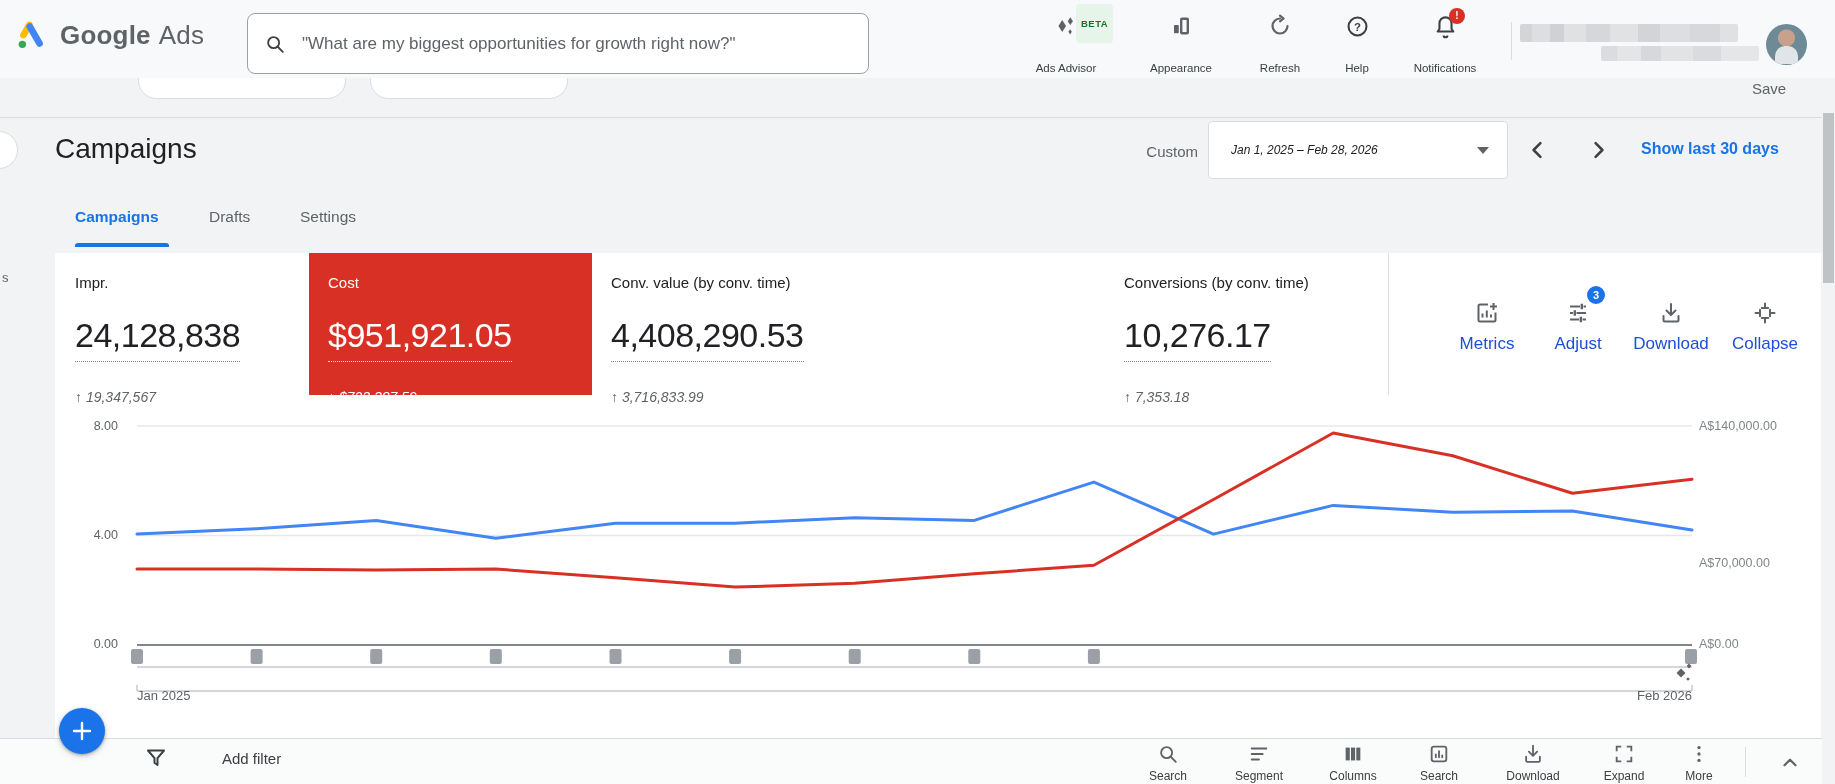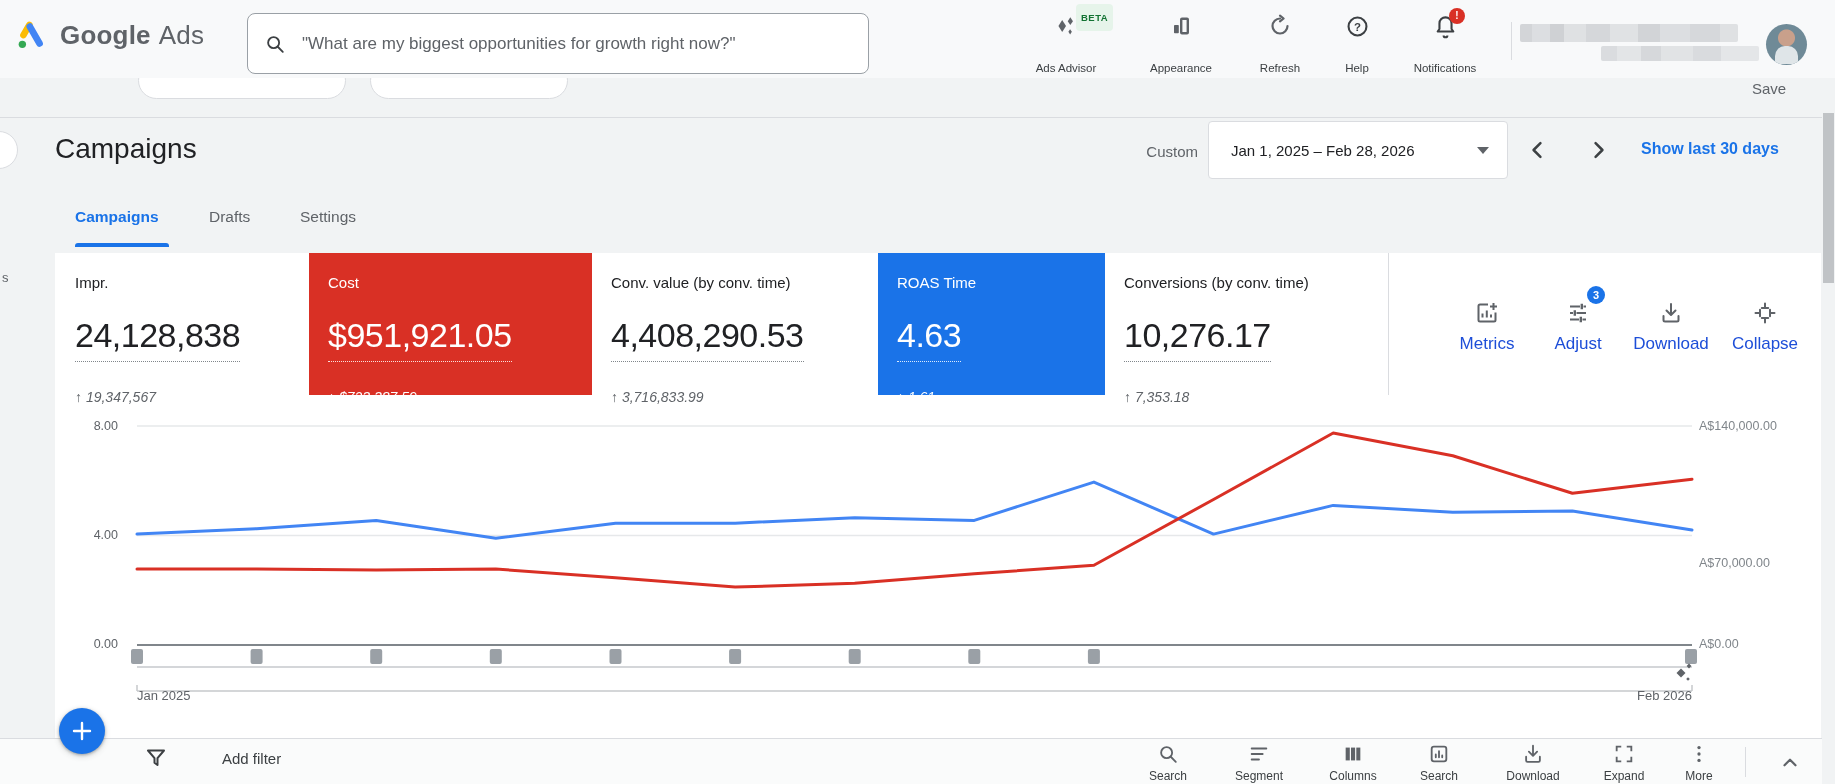--- a/index.html
+++ b/index.html
@@ -11,40 +11,40 @@
   .brand-text{font-size:26px;color:#5f6368;letter-spacing:.2px;}
   .brand-text .g{font-weight:700;font-family:"Liberation Sans",sans-serif;}
   .brand-text .ads{font-weight:400;margin-left:8px;color:#5f6368;}
   .searchbox{left:247px;top:13px;width:622px;height:61px;background:#fff;border:1px solid #9aa0a6;border-radius:8px;display:flex;align-items:center;z-index:6;box-sizing:border-box;}
   .searchbox svg{margin-left:16px;flex:0 0 auto;}
   .searchbox input{border:none;outline:none;background:transparent;flex:1;margin-left:14px;margin-right:12px;font-size:17px;color:#202124;font-family:"Liberation Sans",sans-serif;}
   .searchbox input::placeholder{color:#5f6368;opacity:1;}
   .tb-action{top:12px;width:96px;text-align:center;z-index:6;cursor:pointer;}
   .tb-action .ic{height:28px;display:flex;align-items:center;justify-content:center;}
   .tb-action .lbl{font-size:11.5px;color:#3c4043;margin-top:22px;white-space:nowrap;}
-  .beta-badge{position:absolute;left:58px;top:-8px;background:var(--beta-bg);color:var(--beta-text);font-size:9.5px;font-weight:700;letter-spacing:.5px;padding:8px 5px;border-radius:4px;}
+  .beta-badge{position:absolute;left:58px;top:-8px;background:var(--beta-bg);color:var(--beta-text);font-size:9.5px;font-weight:700;letter-spacing:.5px;padding:14px 5px;border-radius:4px;}
   .notif-badge{position:absolute;left:52px;top:-4px;width:16px;height:16px;border-radius:50%;background:var(--badge-red);color:#fff;font-size:10px;font-weight:700;line-height:16px;text-align:center;}
   .tb-divider{left:1511px;top:22px;width:1px;height:38px;background:#dadce0;z-index:6;}
   .blur1{left:1520px;top:24px;width:218px;height:18px;background:#d8dadd;border-radius:2px;z-index:6;
          background-image:linear-gradient(90deg,#d3d5d8 0 12px,#dcdee1 12px 30px,#cfd1d4 30px 44px,#dfe1e3 44px 66px,#d5d7da 66px 90px,#e0e2e4 90px 118px,#d2d4d7 118px 140px,#dcdee1 140px 170px,#d6d8db 170px 200px,#dfe1e3 200px 218px);}
   .blur2{left:1601px;top:46px;width:158px;height:15px;background:#dfe1e3;border-radius:2px;z-index:6;
          background-image:linear-gradient(90deg,#dadcdf 0 16px,#e3e5e7 16px 40px,#d6d8db 40px 60px,#e1e3e5 60px 92px,#d9dbde 92px 120px,#e4e6e8 120px 158px);}
   .avatar{left:1766px;top:24px;width:41px;height:41px;border-radius:50%;background:radial-gradient(circle at 50% 34%,#c9a08b 0 8px,#6f8a97 9px 100%);overflow:hidden;z-index:6;cursor:pointer;}
   .avatar::after{content:"";position:absolute;left:9px;top:22px;width:23px;height:18px;border-radius:10px 10px 0 0;background:#dfe5e8;}
   
   .pill-stub{top:62px;height:37px;background:#fff;border:1px solid #dadce0;border-radius:19px;z-index:1;box-sizing:border-box;}
   .save-link{left:1752px;top:80px;font-size:15px;color:#5f6368;z-index:2;cursor:pointer;}
   .hdr-divider{left:0;top:117px;width:1835px;height:1px;background:#dadce0;z-index:2;}
   .edge-circle{left:-20px;top:131px;width:36px;height:36px;border-radius:50%;background:#fff;border:1px solid #dadce0;z-index:2;}
   .edge-s{left:2px;top:270px;font-size:13px;color:#5f6368;z-index:4;}
   
   .page-title{left:55px;top:133px;font-size:28px;color:#202124;font-weight:400;}
   .date-mode{left:1098px;top:143px;width:100px;text-align:right;font-size:15px;color:#5f6368;}
   .date-box{left:1208px;top:121px;width:300px;height:58px;background:#fff;border:1px solid #dadce0;border-radius:4px;display:flex;align-items:center;box-sizing:border-box;cursor:pointer;}
-  .date-box .txt{margin-left:22px;font-size:15px;color:#202124;}
+  .date-box .txt{margin-left:22px;font-size:12px;color:#202124;font-style:italic;}
   .caret-down{width:0;height:0;border-left:6px solid transparent;border-right:6px solid transparent;border-top:7px solid #5f6368;margin-left:auto;margin-right:18px;}
   .date-nav{top:134px;width:32px;height:32px;display:flex;align-items:center;justify-content:center;cursor:pointer;}
   .show-last{left:1641px;top:140px;font-size:16px;font-weight:600;color:var(--accent);cursor:pointer;}
   
   .tab{top:208px;font-size:15.5px;cursor:pointer;}
   .tab.active{color:var(--accent);font-weight:600;}
   .tab.plain{color:#5f6368;font-weight:400;}
   .tab-underline{left:75px;top:243px;width:94px;height:4px;border-radius:3px 3px 0 0;background:var(--accent);}
   
   .panel{left:55px;top:253px;width:1766px;height:485px;background:#fff;}
@@ -205,25 +205,20 @@
   </div>
   <div class="abs card red" style="left:309px;width:283px;">
     <div class="c-label">Cost</div><br>
     <span class="c-value">$951,921.05</span>
     <div class="c-delta"><span>↑</span> <span>$723,387.59</span></div>
   </div>
   <div class="abs card" style="left:592px;width:286px;">
     <div class="c-label">Conv. value (by conv. time)</div><br>
     <span class="c-value">4,408,290.53</span>
     <div class="c-delta"><span>↑</span> <span>3,716,833.99</span></div>
-  </div>
-  <div class="abs card blue" style="left:878px;width:227px;">
-    <div class="c-label">ROAS Time</div><br>
-    <span class="c-value">4.63</span>
-    <div class="c-delta"><span>↑</span> <span>1.61</span></div>
   </div>
   <div class="abs card" style="left:1105px;width:283px;">
     <div class="c-label">Conversions (by conv. time)</div><br>
     <span class="c-value">10,276.17</span>
     <div class="c-delta"><span>↑</span> <span>7,353.18</span></div>
   </div>
   <div class="abs cards-vdiv"></div>
 
   <div class="abs tool" style="left:1443px;">
     <div class="ic">

